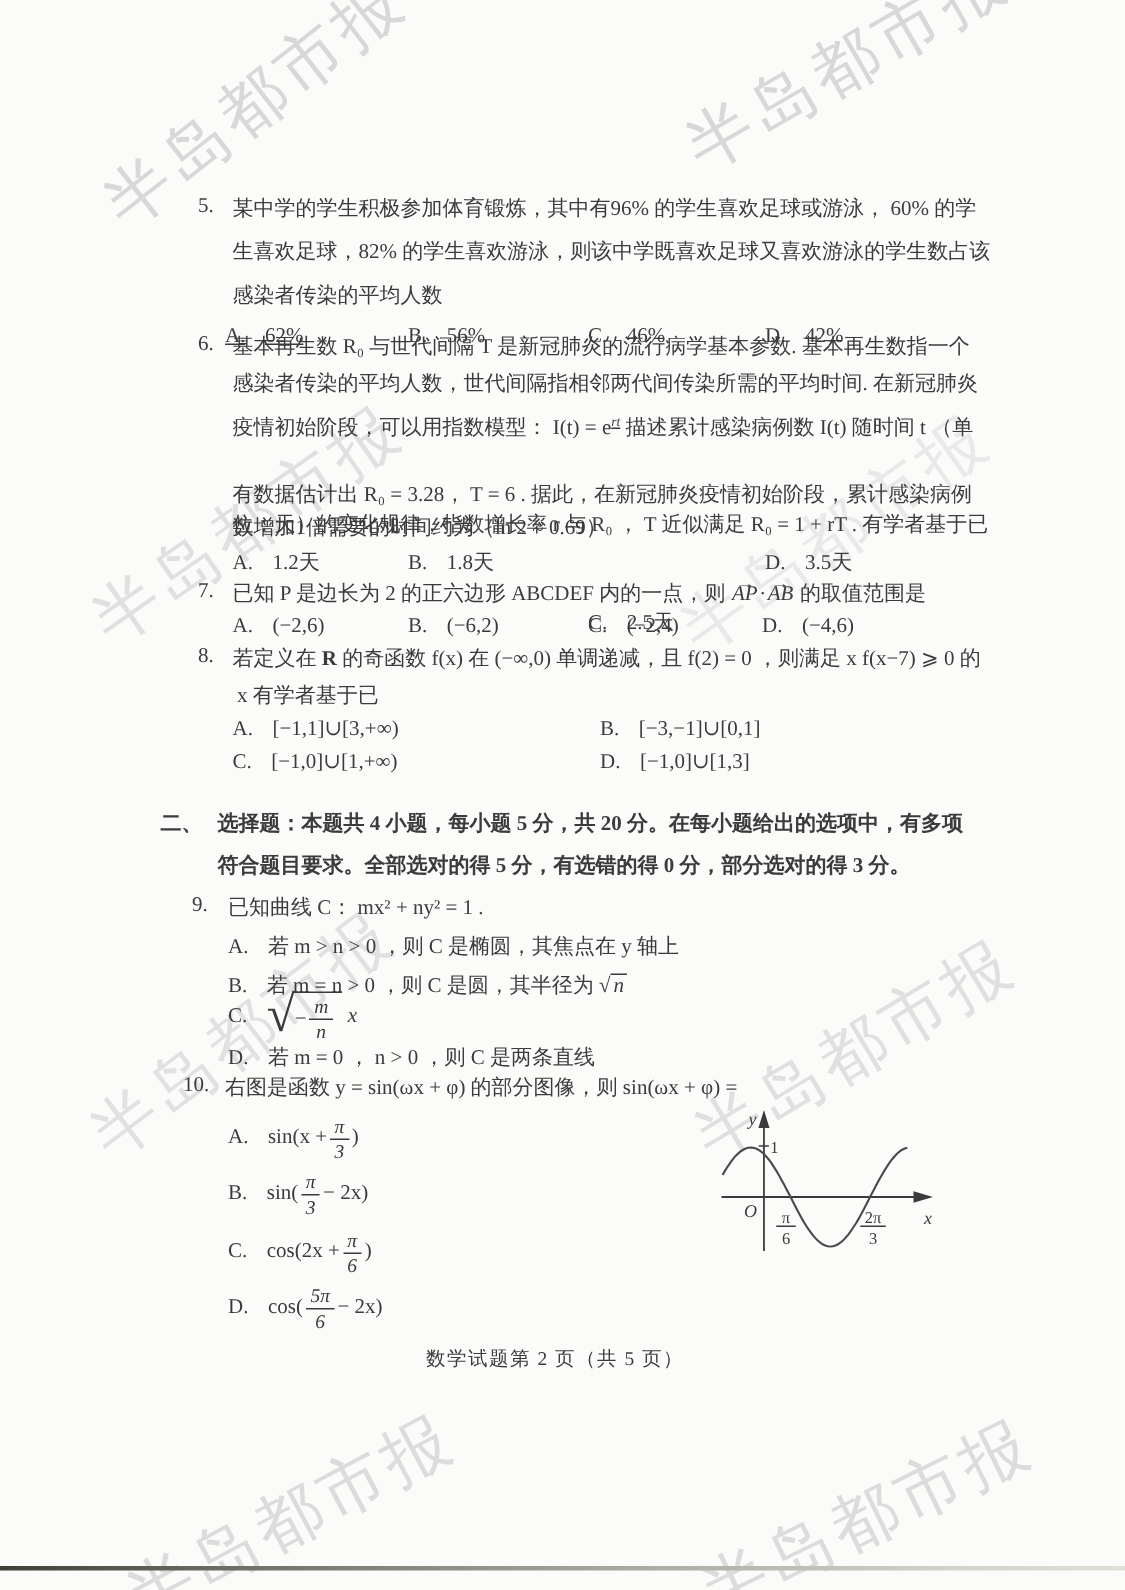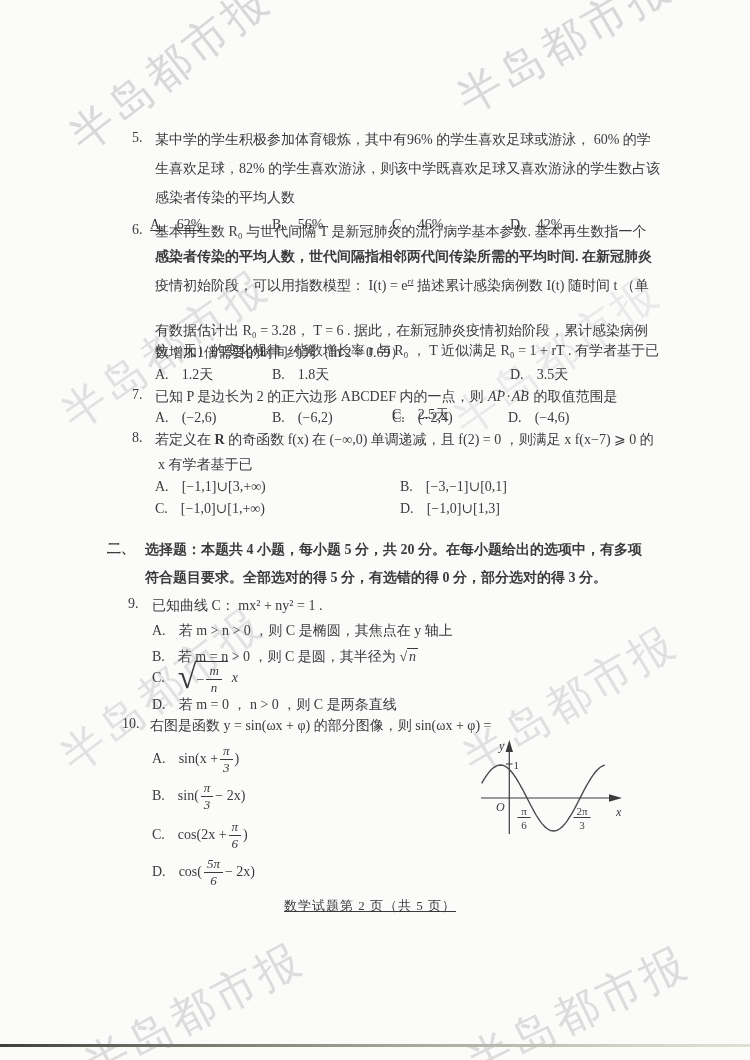--- a/index.html
+++ b/index.html
@@ -33,21 +33,21 @@
   .sqrt{white-space:nowrap;font-style:italic;}
   .sqrt .rsign{font-style:normal;}
   .sqrt .rbody{border-top:1px solid #3b3b3d;padding:0 2px;}
   
   .sqrtbig{display:inline-flex;align-items:center;vertical-align:middle;}
   .sqrtbig .rsign{font-size:34px;font-weight:300;line-height:0.8;transform:translateY(-1px);}
   .sqrtbig .rbody{display:inline-flex;align-items:center;border-top:1.4px solid #3b3b3d;
                   padding:2px 4px 0 2px;margin-left:-2px;}
   .optrowflex{position:absolute;display:flex;align-items:center;font-size:14px;white-space:nowrap;}
   
-  .footer{position:absolute;font-size:13px;letter-spacing:1px;text-decoration:underline;}
+  .footer{position:absolute;font-size:13px;letter-spacing:1px;}
   
   .scanline{position:absolute;left:0;top:1044px;width:750px;height:2.5px;
             background:linear-gradient(to right,#3f3f38 0%,#6f6d64 20%,#aaa89e 55%,#d5d2c8 85%,#e2dfd5 100%);}
   
   .graph{position:absolute;left:478px;top:736px;width:150px;height:102px;}
   .graph text{font-family:"Liberation Serif","DejaVu Serif",serif;fill:#3b3b3d;}
 </style>
 </head>
 <body>
 
@@ -69,21 +69,21 @@
     <div class="ln" style="left:155px;top:188px;">感染者传染的平均人数</div>
     <span class="opt" style="left:150px;top:217px;text-decoration:underline;"><span class="olabel">A.</span><span>62%</span></span>
     <span class="opt" style="left:272px;top:217px;"><span class="olabel">B.</span><span>56%</span></span>
     <span class="opt" style="left:392px;top:217px;"><span class="olabel">C.</span><span>46%</span></span>
     <span class="opt" style="left:510px;top:217px;"><span class="olabel">D.</span><span>42%</span></span>
   </div>
 
   <div>
     <span class="qnum" style="left:132px;top:222px;">6.</span>
     <div class="ln" style="left:155px;top:222px;">基本再生数 R₀ 与世代间隔 T 是新冠肺炎的流行病学基本参数. 基本再生数指一个</div>
-    <div class="ln" style="left:155px;top:247px;font-weight:bold;">感染者传染的平均人数，世代间隔指相邻两代间传染所需的平均时间. 在新冠肺炎</div>
+    <div class="ln" style="left:155px;top:247px;">感染者传染的平均人数，世代间隔指相邻两代间传染所需的平均时间. 在新冠肺炎</div>
     <div class="ln" style="left:155px;top:272px;"><span>疫情初始阶段，可以用指数模型： I(t) = e</span><sup>rt</sup><span> 描述累计感染病例数 I(t) 随时间 t （单</span></div>
     <div class="ln" style="left:155px;top:297px;margin-top:44px;">位：天）的变化规律，指数增长率 r 与 R₀ ， T 近似满足 R₀ = 1 + rT . 有学者基于已</div>
     <div class="ln" style="left:155px;top:321px;">有数据估计出 R₀ = 3.28， T = 6 . 据此，在新冠肺炎疫情初始阶段，累计感染病例</div>
     <div class="ln" style="left:155px;top:343px;">数增加1倍需要的时间约为（ln 2 ≈ 0.69）</div>
     <span class="opt" style="left:155px;top:366px;"><span class="olabel">A.</span><span>1.2天</span></span>
     <span class="opt" style="left:272px;top:366px;"><span class="olabel">B.</span><span>1.8天</span></span>
     <span class="opt" style="left:392px;top:366px;margin-top:40px;"><span class="olabel">C.</span><span>2.5天</span></span>
     <span class="opt" style="left:510px;top:366px;"><span class="olabel">D.</span><span>3.5天</span></span>
   </div>
 

